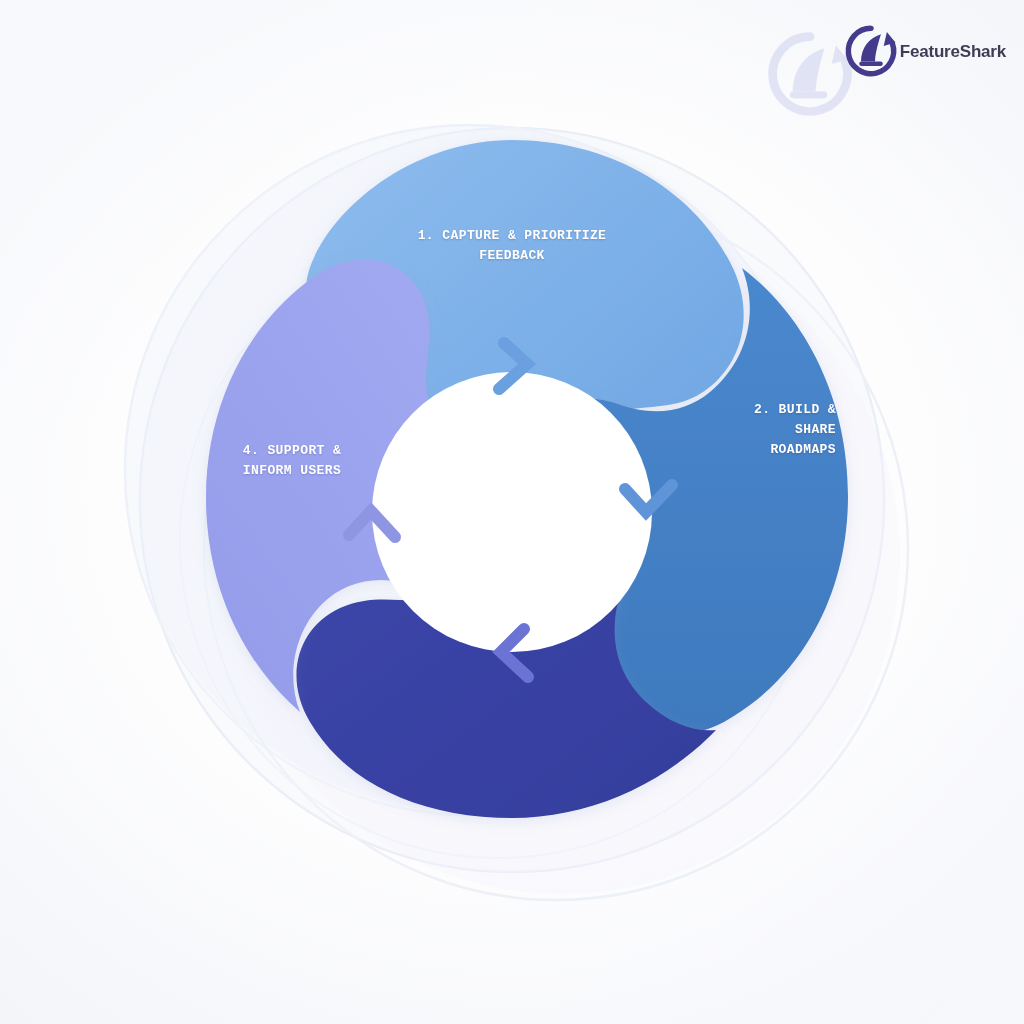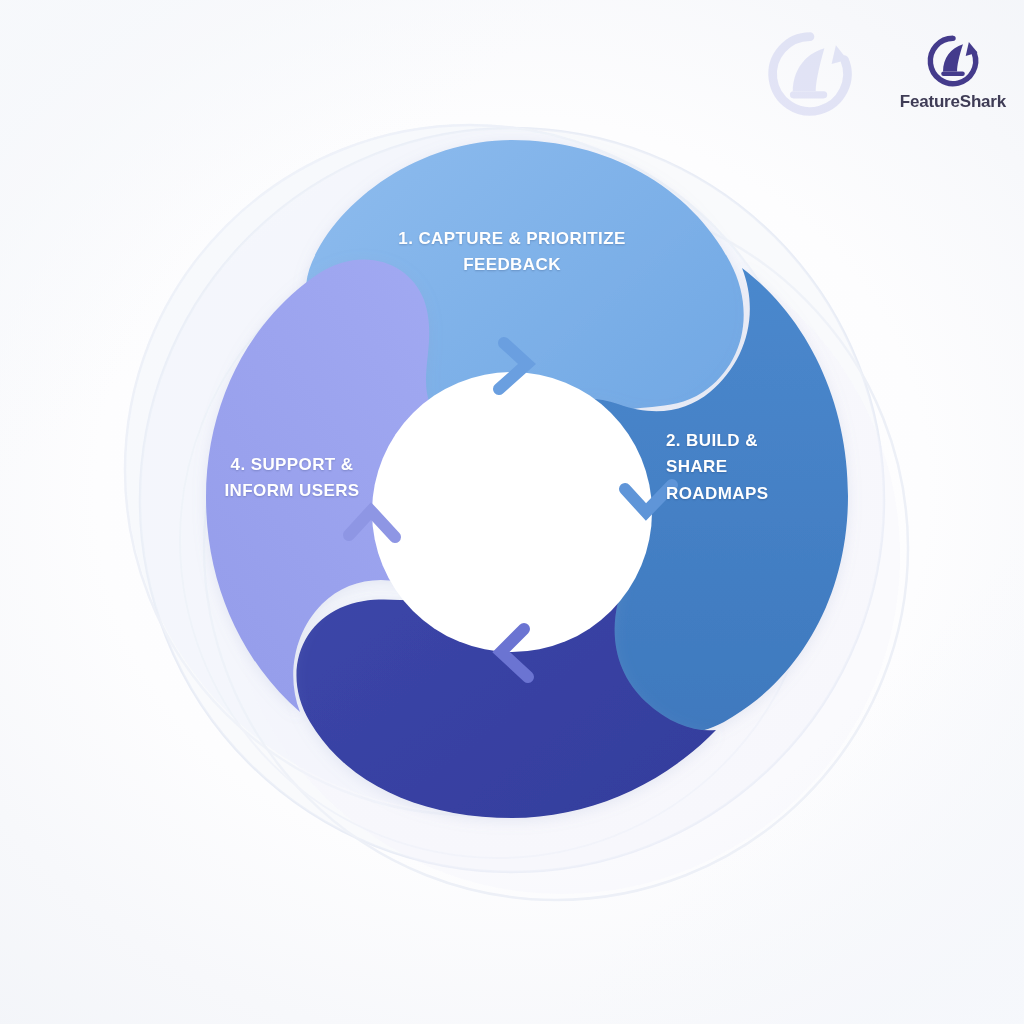--- a/index.html
+++ b/index.html
@@ -30,23 +30,23 @@
     position: absolute;
     left: 0;
     top: 0;
     width: 1024px;
     height: 1024px;
   }
   
   .brand {
     position: absolute;
     right: 18px;
-    top: 32px;
+    top: 22px;
     display: flex;
-    flex-direction: column;
+    flex-direction: row;
     align-items: center;
     z-index: 20;
   }
   .brand-mark {
     width: 58px;
     height: 58px;
     display: block;
   }
   .brand-name {
     margin-top: 2px;
@@ -63,36 +63,36 @@
     top: 28px;
     width: 92px;
     height: 92px;
     opacity: 0.13;
     z-index: 5;
   }
   
   .seg-label {
     position: absolute;
     color: #ffffff;
-    font-family: Liberation Sans, sans-serif;
+    font-family: Liberation Mono, monospace;
     font-weight: bold;
-    font-size: 17px;
+    font-size: 13px;
     line-height: 1.55;
     letter-spacing: 0.4px;
     text-align: center;
     text-transform: uppercase;
     text-shadow: 0 1px 2px rgba(20,30,70,0.22);
     z-index: 12;
     pointer-events: none;
     white-space: pre-line;
   }
   #label-1 { left: 366px; top: 226px; width: 292px; }
-  #label-2 { left: 666px; top: 428px; width: 170px; text-align: left; }
+  #label-2 { left: 666px; top: 400px; width: 170px; text-align: right; }
   #label-3 { left: 398px; top: 680px; width: 236px; }
-  #label-4 { left: 196px; top: 452px; width: 192px; }
+  #label-4 { left: 196px; top: 441px; width: 192px; }
 </style>
 </head>
 <body>
 
 <div id="stage">
 
   <svg class="brand-ghost" viewBox="0 0 64 64">
     <path d="M32 6 A26 26 0 1 0 56 22" fill="none" stroke="#4a54c9" stroke-width="6" stroke-linecap="round"></path>
     <path d="M50 12 L58 22 L47 25 Z" fill="#4a54c9"></path>
     <path d="M20 44 C20 30 28 18 42 14 C38 28 36 38 36 44 Z" fill="#4a54c9"></path>

